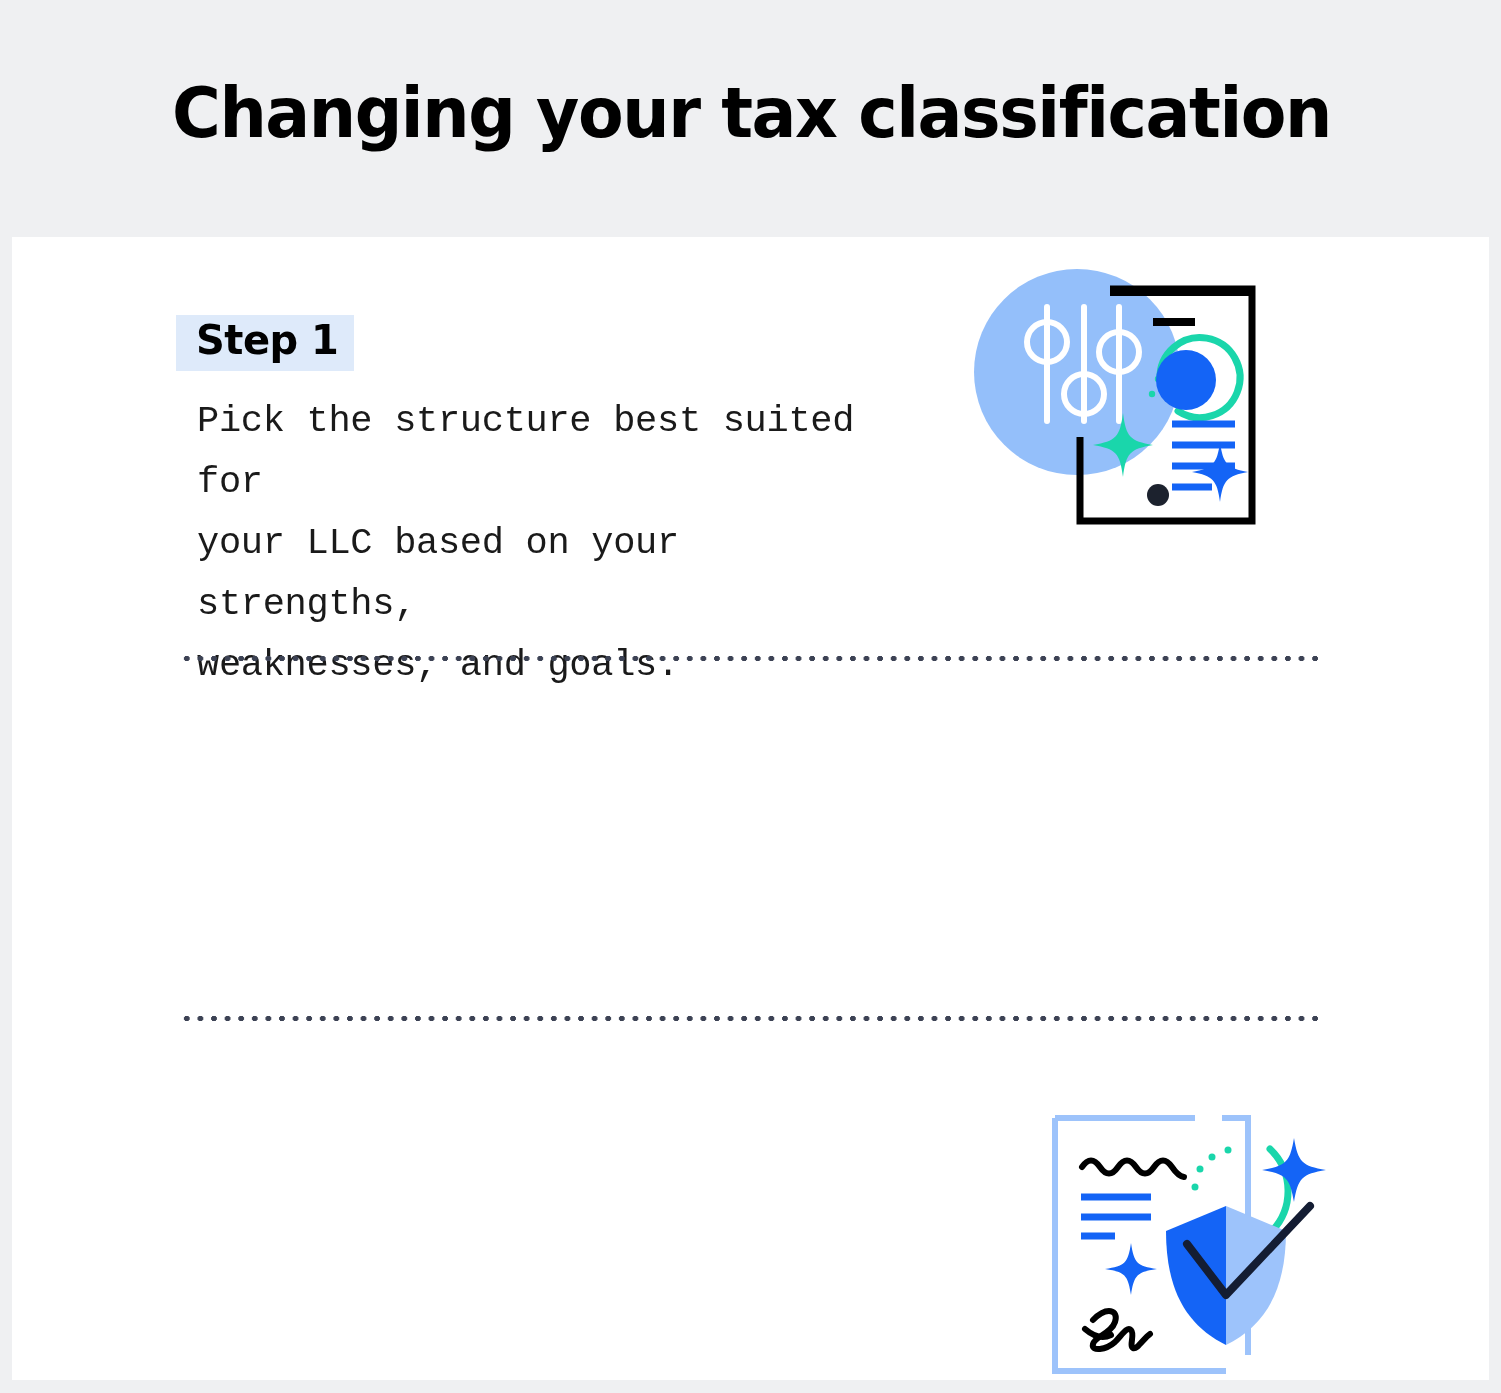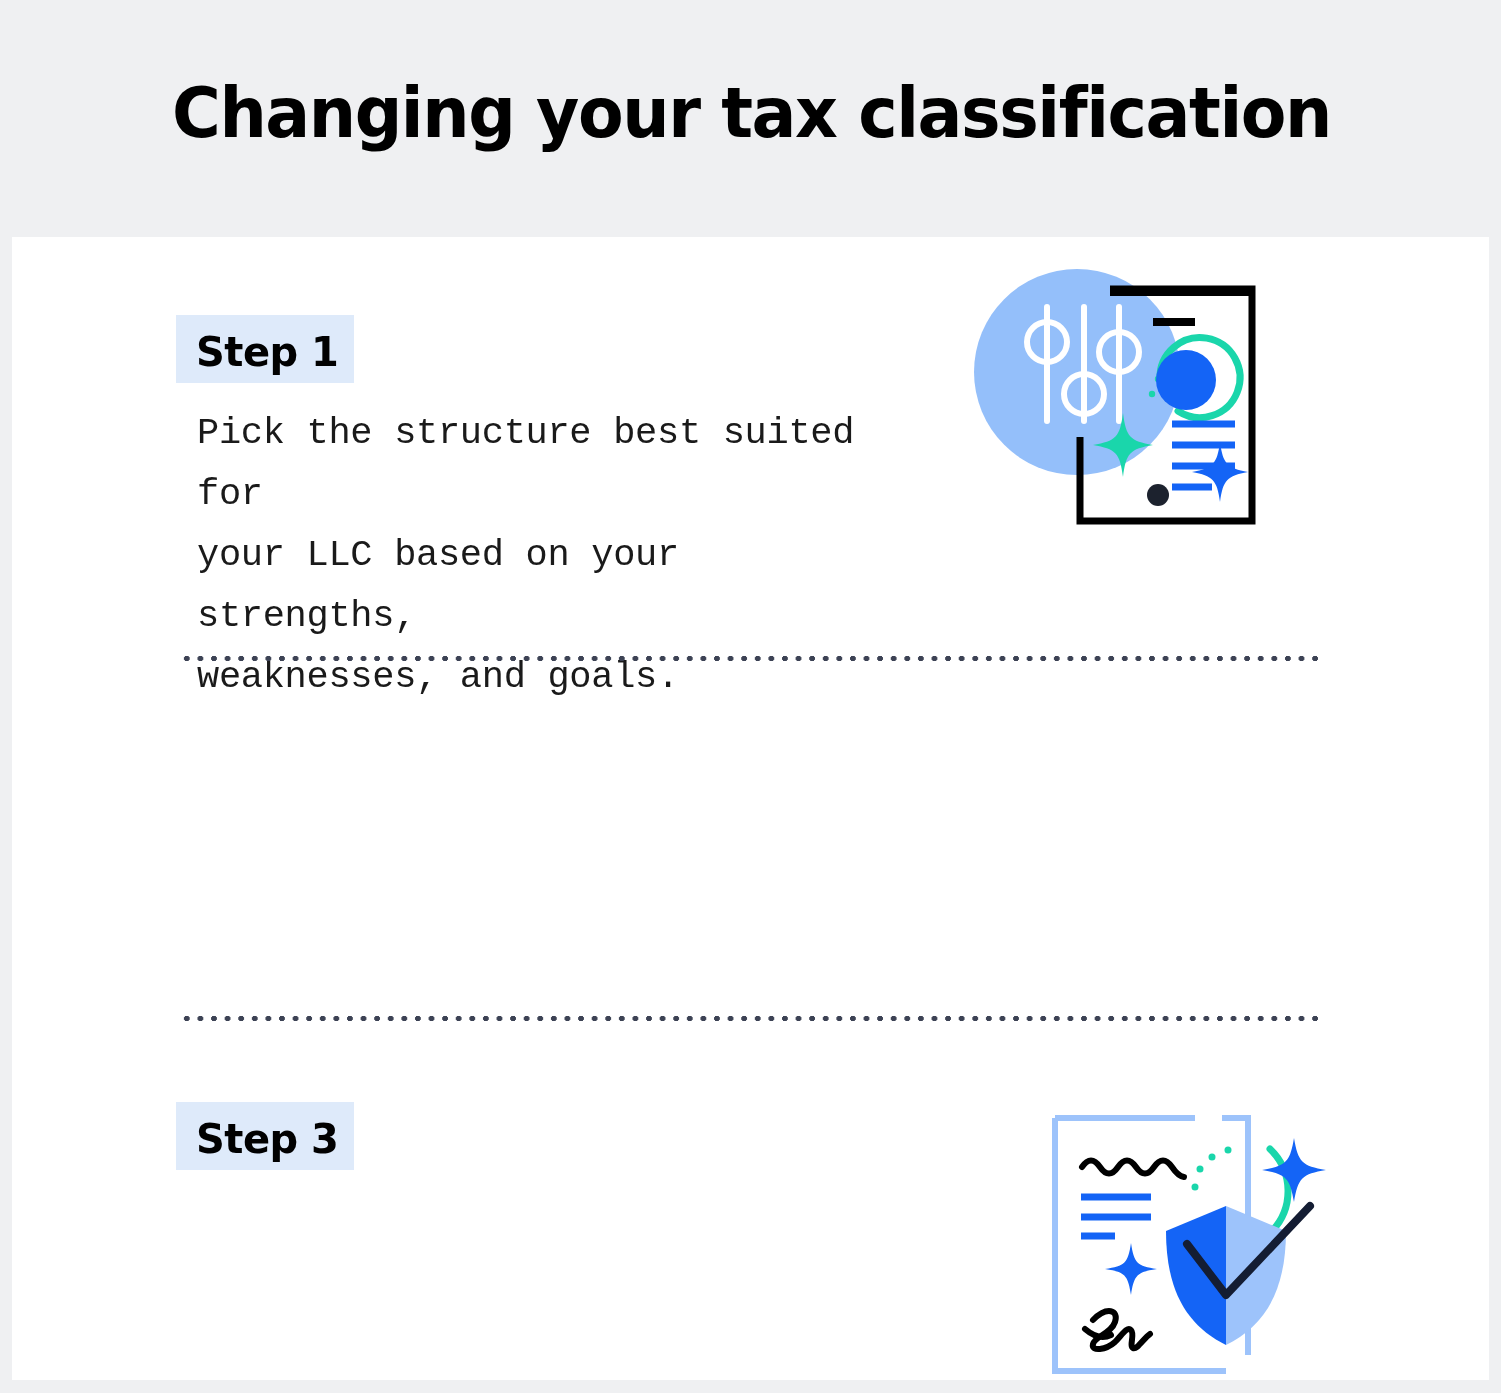--- a/index.html
+++ b/index.html
@@ -66,21 +66,21 @@
     top: 0;
     width: 700px;
   }
   .step-1 .step-text { top: 78px; }
   .step-2 .step-text { top: 80px; }
   .step-3 .step-text { top: 85px; }
 
   .step-badge {
     display: inline-block;
     background: #deeafa;
-    padding: 16px 16px 10px 20px;
+    padding: 4px 16px 10px 20px;
     font-family: "DejaVu Sans", sans-serif;
     font-size: 40px;
     font-weight: 700;
     color: #010101;
     letter-spacing: -0.5px;
     line-height: 1.05;
   }
   .step-desc {
     margin-top: 20px;
     margin-left: 21px;
@@ -218,19 +218,18 @@
 
           <path d="M157 139 L196 190 L280 101" fill="none" stroke="#141d33" stroke-width="8" stroke-linecap="round" stroke-linejoin="round"></path>
         </svg>
       </div>
     </div>
 
     <div class="divider divider-2"></div>
 
     <div class="step step-3">
       <div class="step-text">
-        <div class="step-badge">Step 3</div>
       </div>
 
     </div>
 
   </div>
 </div>
 
 </body></html>

